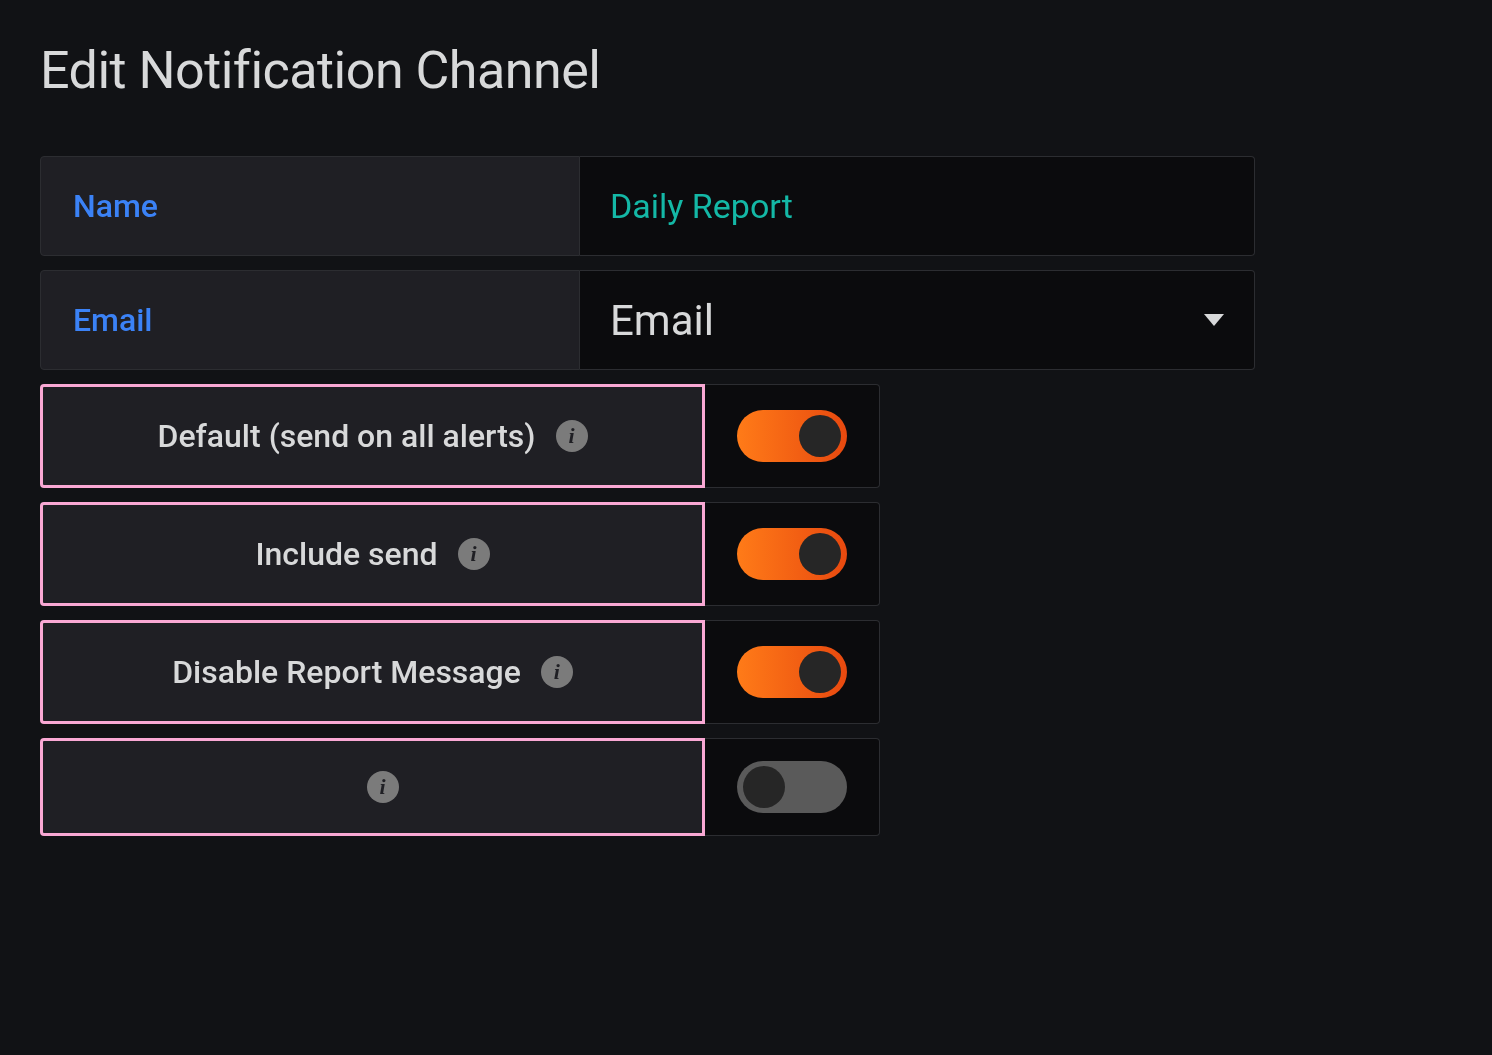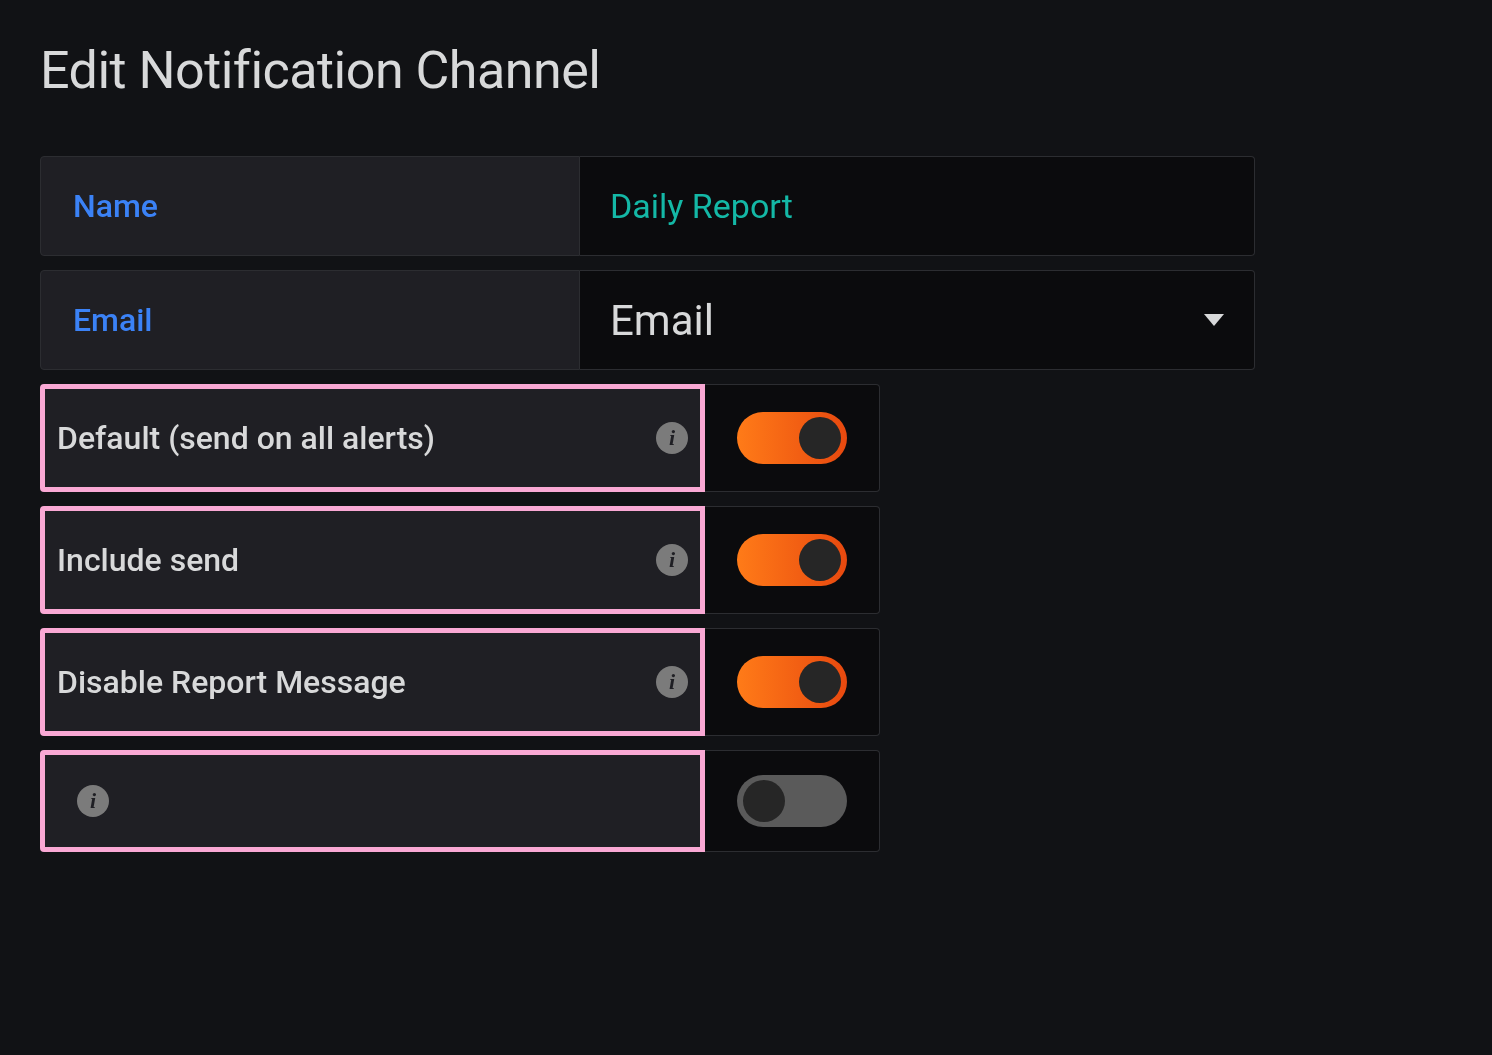--- a/index.html
+++ b/index.html
@@ -86,29 +86,29 @@
 
   
   .toggle-row {
     display: flex;
     width: 840px;
     margin-bottom: 14px;
   }
   .toggle-label {
     flex: 1;
     background: #1f1f24;
-    border: 5px solid #f9a8d4;
+    border: 3px solid #f9a8d4;
     border-radius: 4px 0 0 4px;
-    padding: 30px 12px;
+    padding: 30px 44px;
     font-size: 32px;
     color: #d8d9da;
     font-weight: 500;
     display: flex;
     align-items: center;
-    justify-content: space-between;
+    justify-content: center;
   }
   .info-icon {
     width: 32px;
     height: 32px;
     border-radius: 50%;
     background: #7b7b7b;
     color: #1f1f24;
     display: inline-flex;
     align-items: center;
     justify-content: center;

